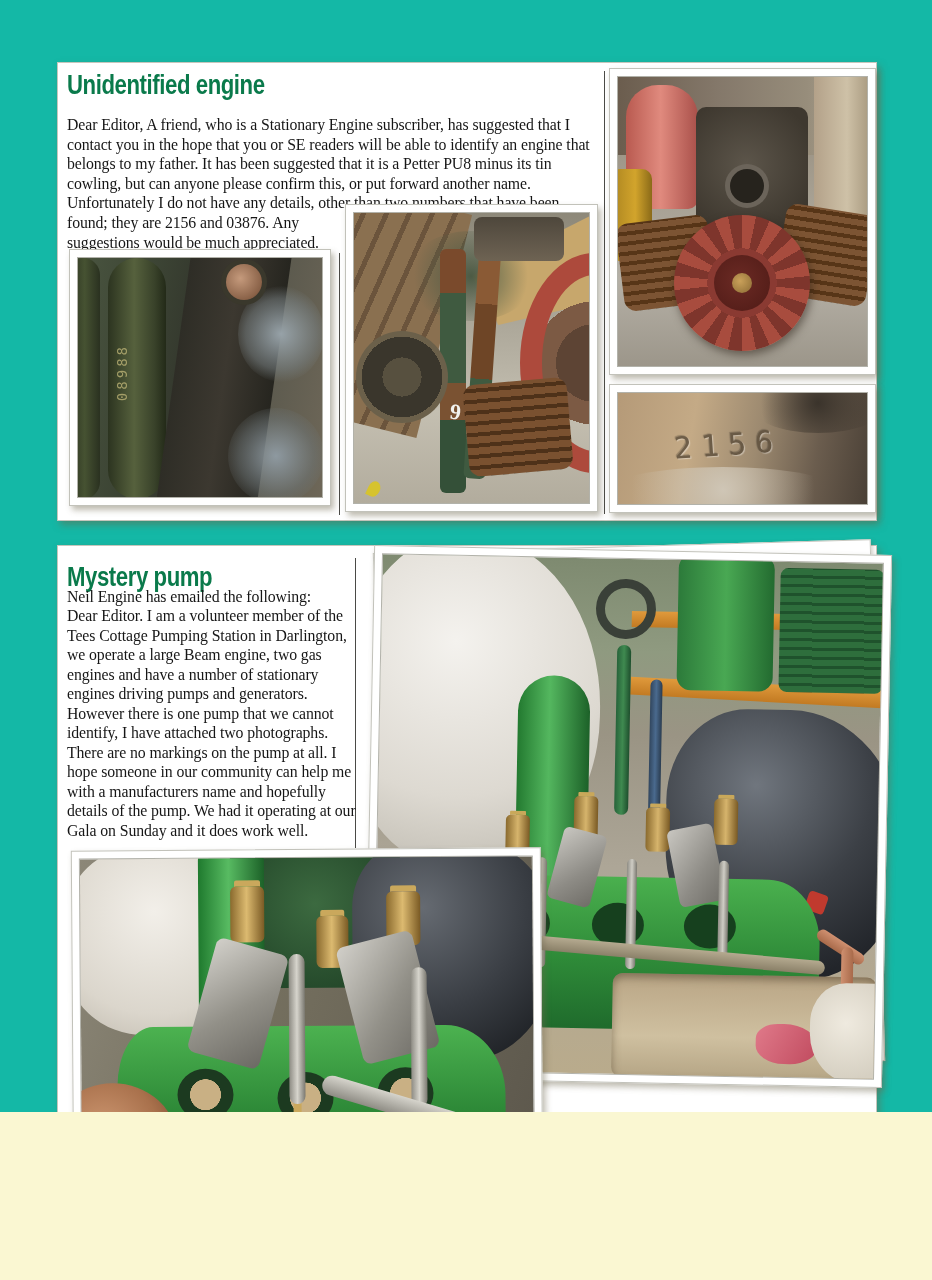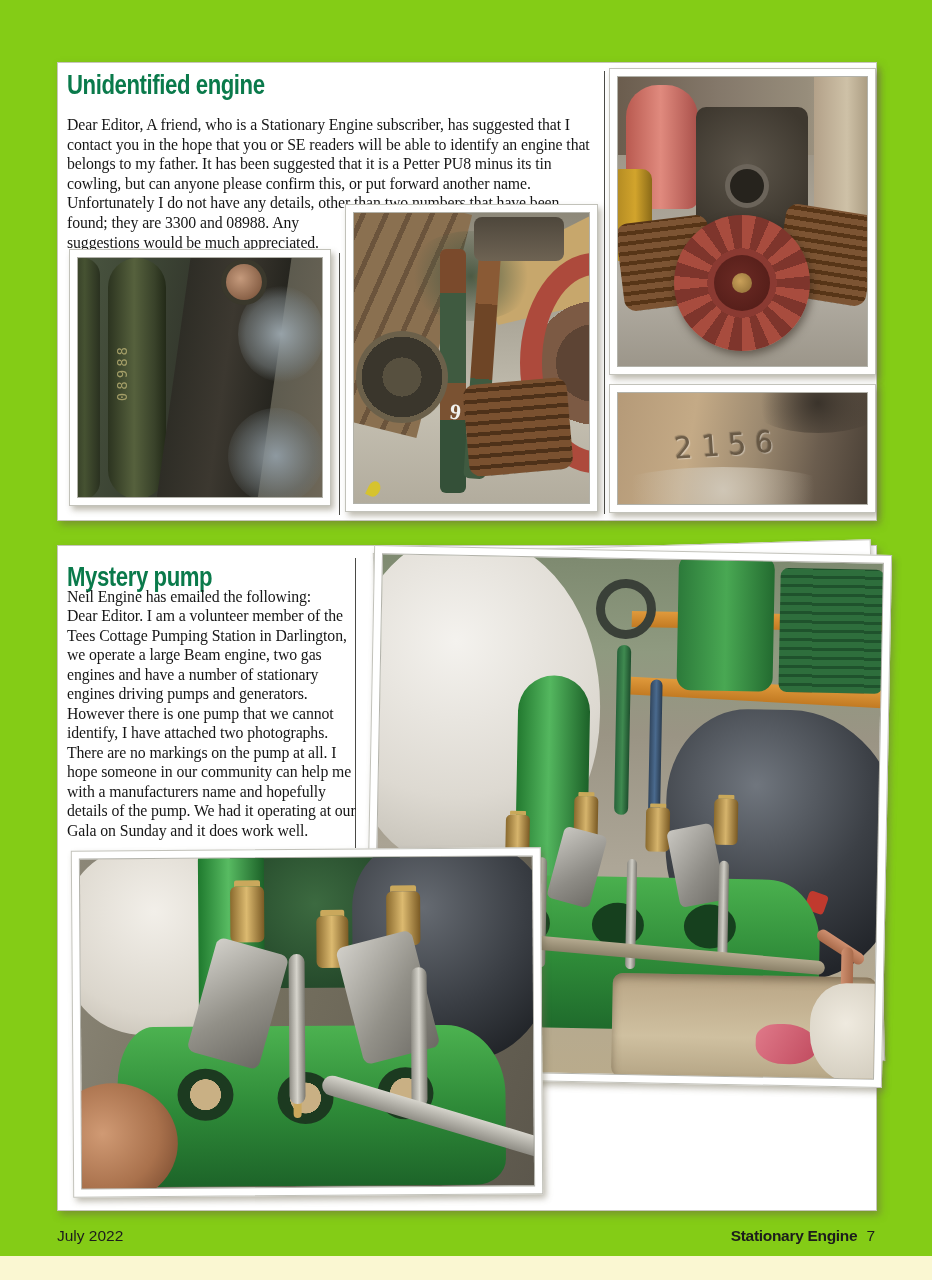--- a/index.html
+++ b/index.html
@@ -2,22 +2,22 @@
 <html><head>
 <meta charset="utf-8">
 <style>
   * { margin:0; padding:0; box-sizing:border-box; }
   html,body { width:932px; }
   body{
     font-family:"Liberation Sans", sans-serif;
     background:#faf7d2;
   }
   .page{
-    position:relative; width:932px; height:1256px; overflow:hidden;
-    background:#84cc16;
+    position:relative; width:932px; height:1112px; overflow:hidden;
+    background:#14b8a6;
   }
   .panel{
     position:absolute; background:#fff;
     border:1px solid #c6c6bc;
     box-shadow:3px 4px 7px rgba(110,100,70,.5);
   }
   .panel-top{ left:57px; top:62px; width:820px; height:459px; }
   .panel-bottom{ left:57px; top:545px; width:820px; height:666px; }
   .vrule{ position:absolute; width:1px; background:#4a4a46; }
   h2.sec-title{
@@ -71,21 +71,21 @@
 
   <section class="panel panel-top">
     <div class="vrule" style="left:546px; top:8px; height:443px;"></div>
     <div class="vrule" style="left:281px; top:190px; height:262px;"></div>
 
     <h2 class="sec-title" style="left:9px; top:7px;">Unidentified engine</h2>
 
 
     <p class="serif" style="left:9px; top:52px; width:534px;">Dear Editor, A friend, who is a Stationary Engine subscriber, has suggested that I contact you in the hope that you or SE readers will be able to identify an engine that belongs to my father. It has been suggested that it is a Petter PU8 minus its tin cowling, but can anyone please confirm this, or put forward another name. Unfortunately I do not have any details, other than two numbers that have been</p>
 
-    <p class="serif" style="left:9px; top:150px; width:276px;">found; they are 3300 and 08988. Any suggestions would be much appreciated.</p>
+    <p class="serif" style="left:9px; top:150px; width:276px;">found; they are 2156 and 03876. Any suggestions would be much appreciated.</p>
 
     <figure class="photo" style="left:11px; top:186px;">
       <div class="ph" style="width:246px; height:241px;
            background:linear-gradient(100deg,#4a5540 0%,#3c4434 28%,#30322a 52%,#5c5a4e 74%,#6e6758 100%);">
         <div class="b" style="left:-12px; top:0; width:34px; height:241px; border-radius:17px;
              background:linear-gradient(90deg,#252c1c,#465232 55%,#2a3120);"></div>
         <div class="b" style="left:30px; top:0; width:58px; height:241px; border-radius:29px;
              background:linear-gradient(90deg,#2c3420,#56613d 45%,#39422a 80%,#232a18);"></div>
         <div class="b" style="left:96px; top:-14px; width:100px; height:270px; transform:rotate(8deg);
              background:linear-gradient(90deg,#2e2d26,#3c3830 50%,#26251f);"></div>

